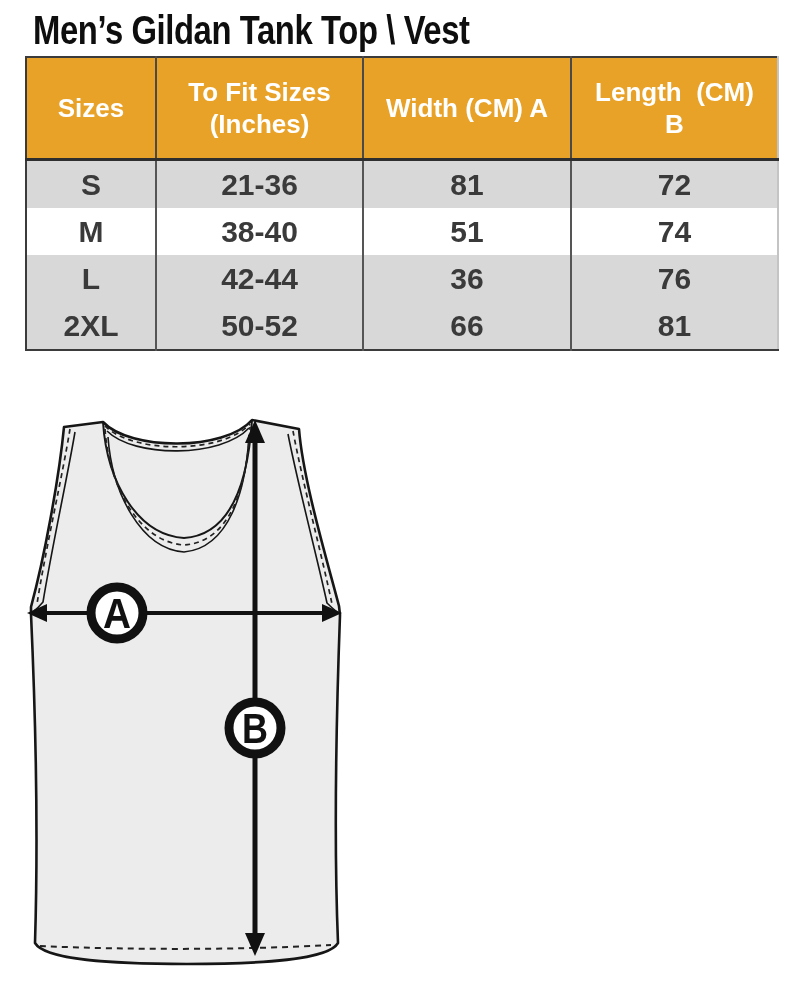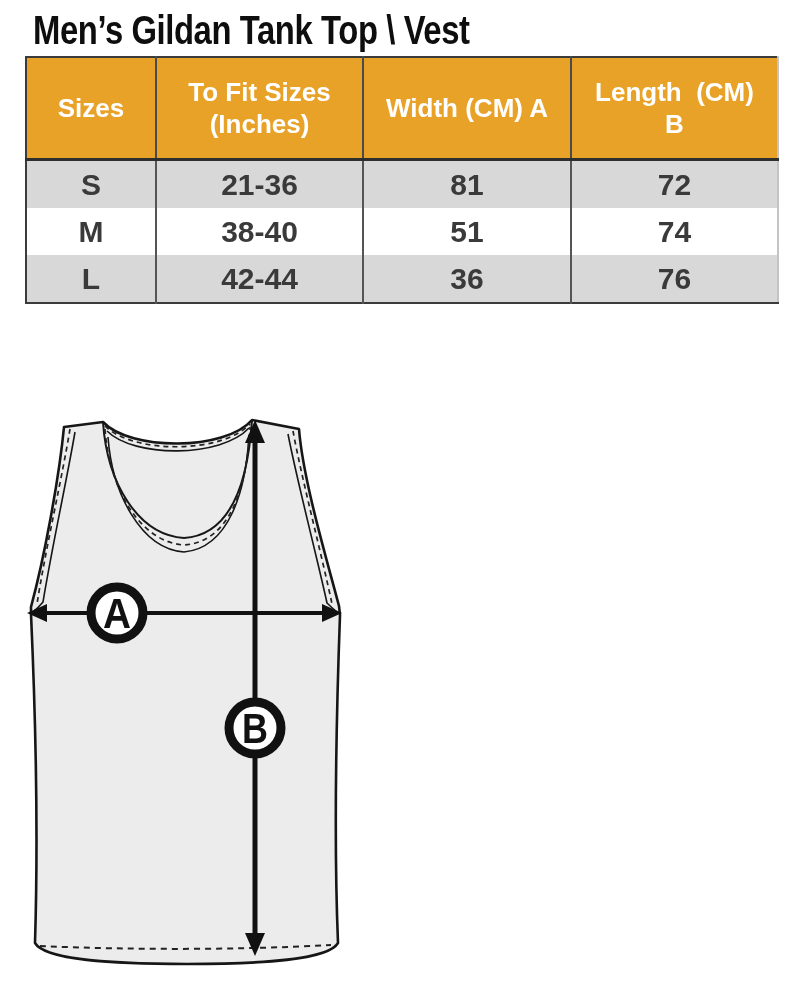--- a/index.html
+++ b/index.html
@@ -67,20 +67,26 @@
       <td>38-40</td>
       <td>51</td>
       <td>74</td>
     </tr>
     <tr class="shade">
       <td>L</td>
       <td>42-44</td>
       <td>36</td>
       <td>76</td>
     </tr>
+    <tr class="shade">
+      <td>2XL</td>
+      <td>50-52</td>
+      <td>66</td>
+      <td>81</td>
+    </tr>
   </tbody>
 </table>
 
 <div class="diagram-wrap">
 <svg width="370" height="570" viewBox="0 0 370 570">
 
   <path d="M 64,12 L 103,7
            C 130,36 225,36 252,5
            L 299,14
            C 303,65 327,145 339,191

